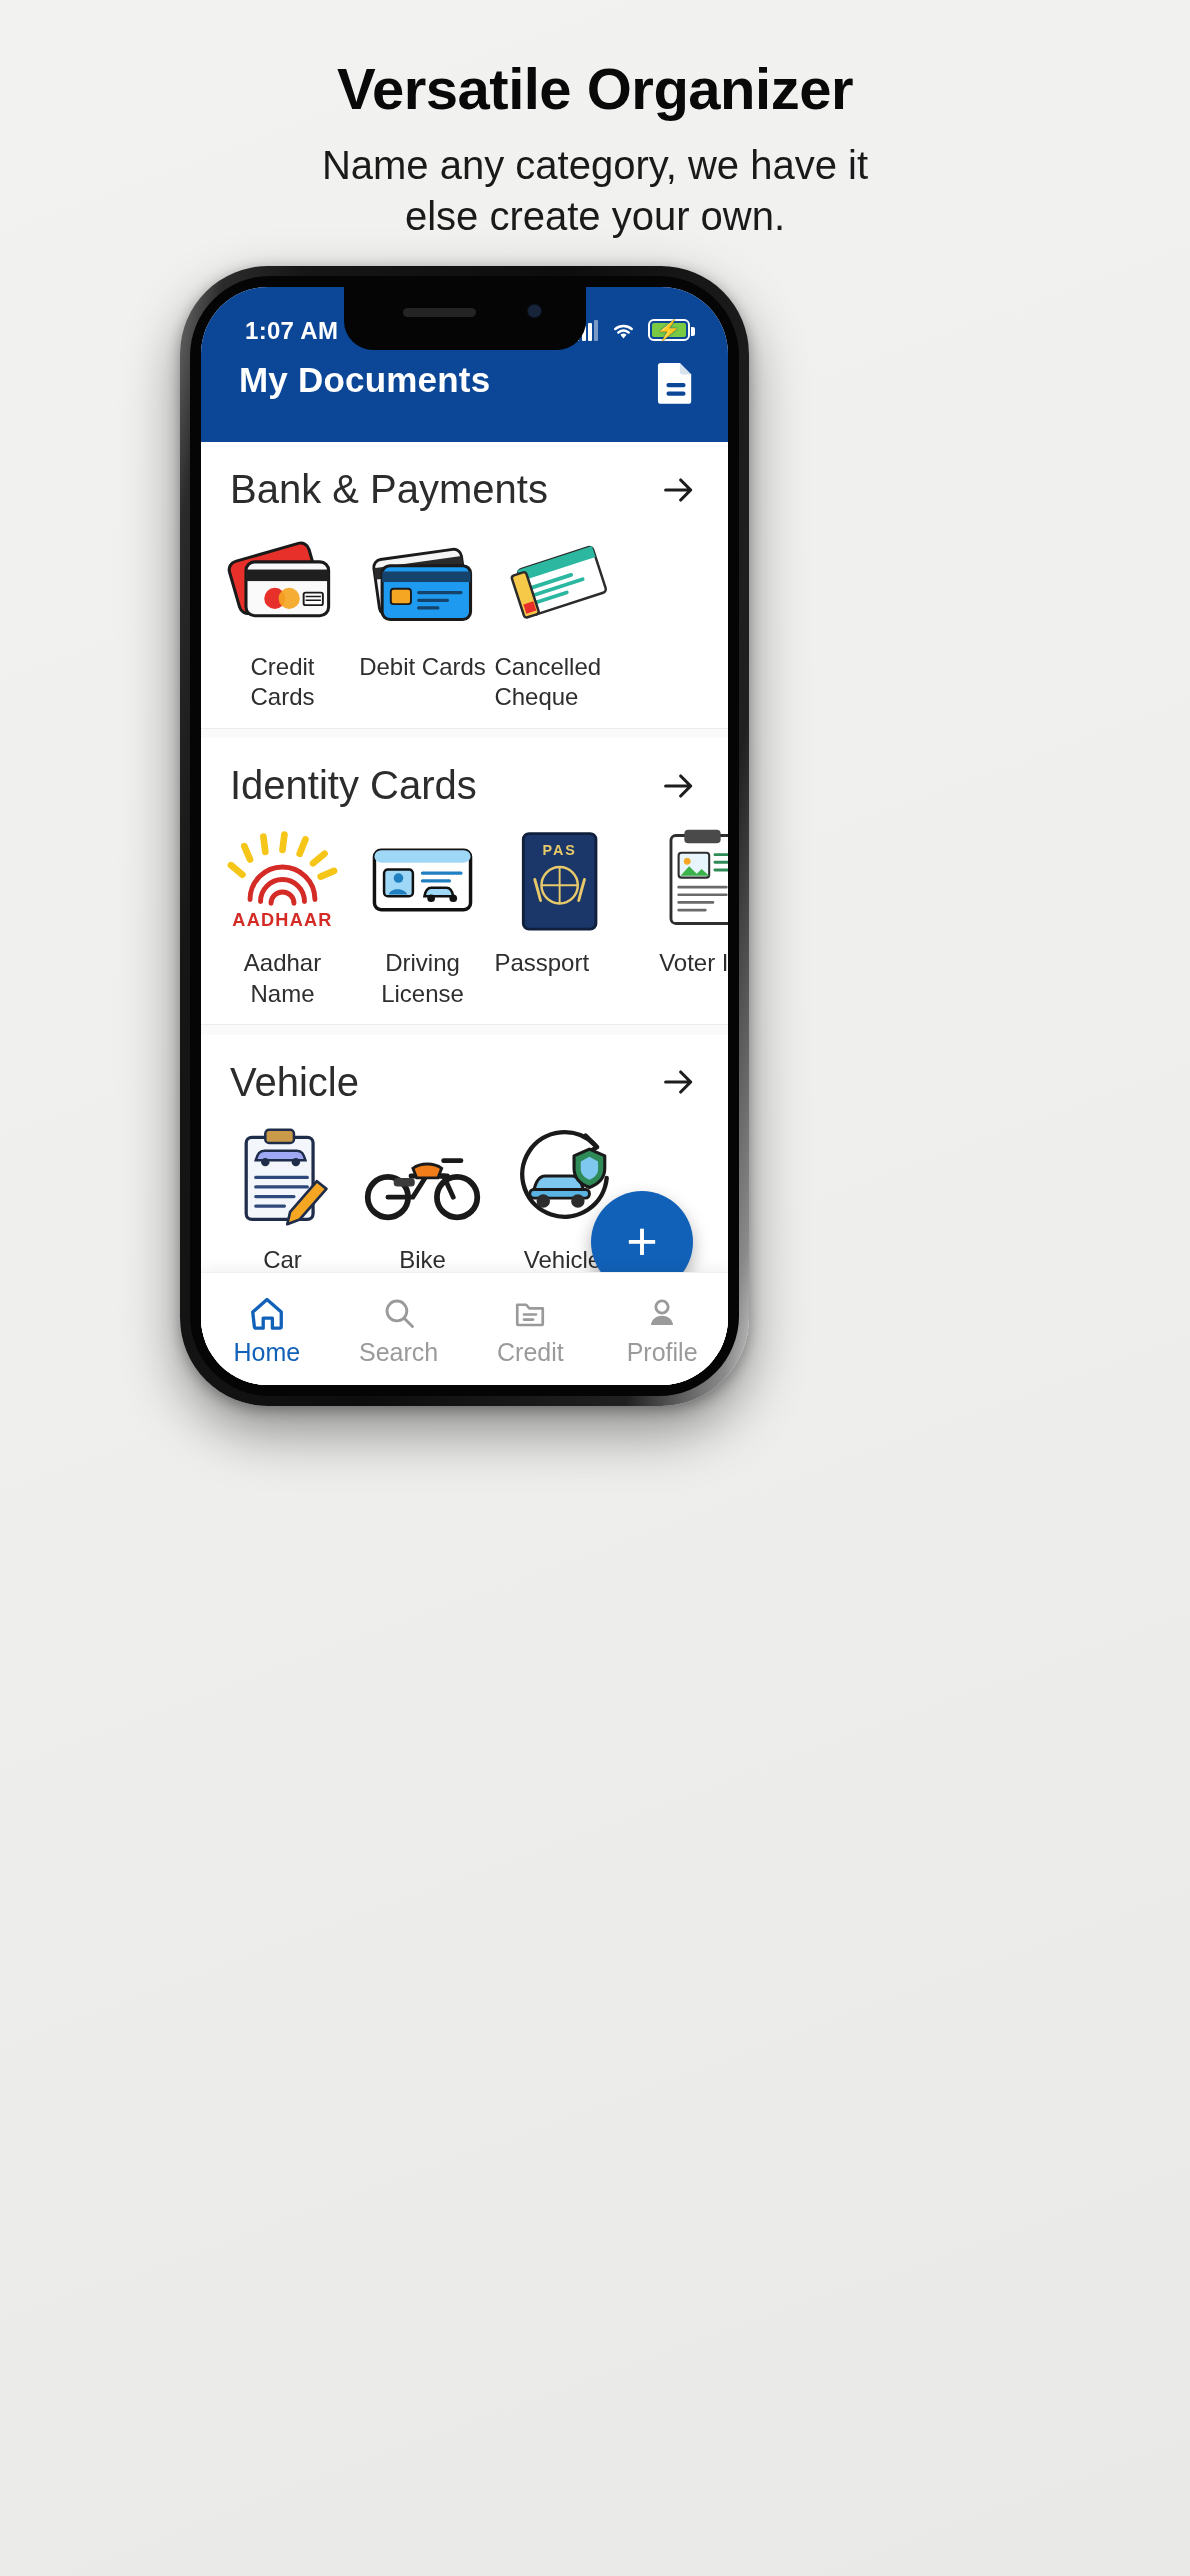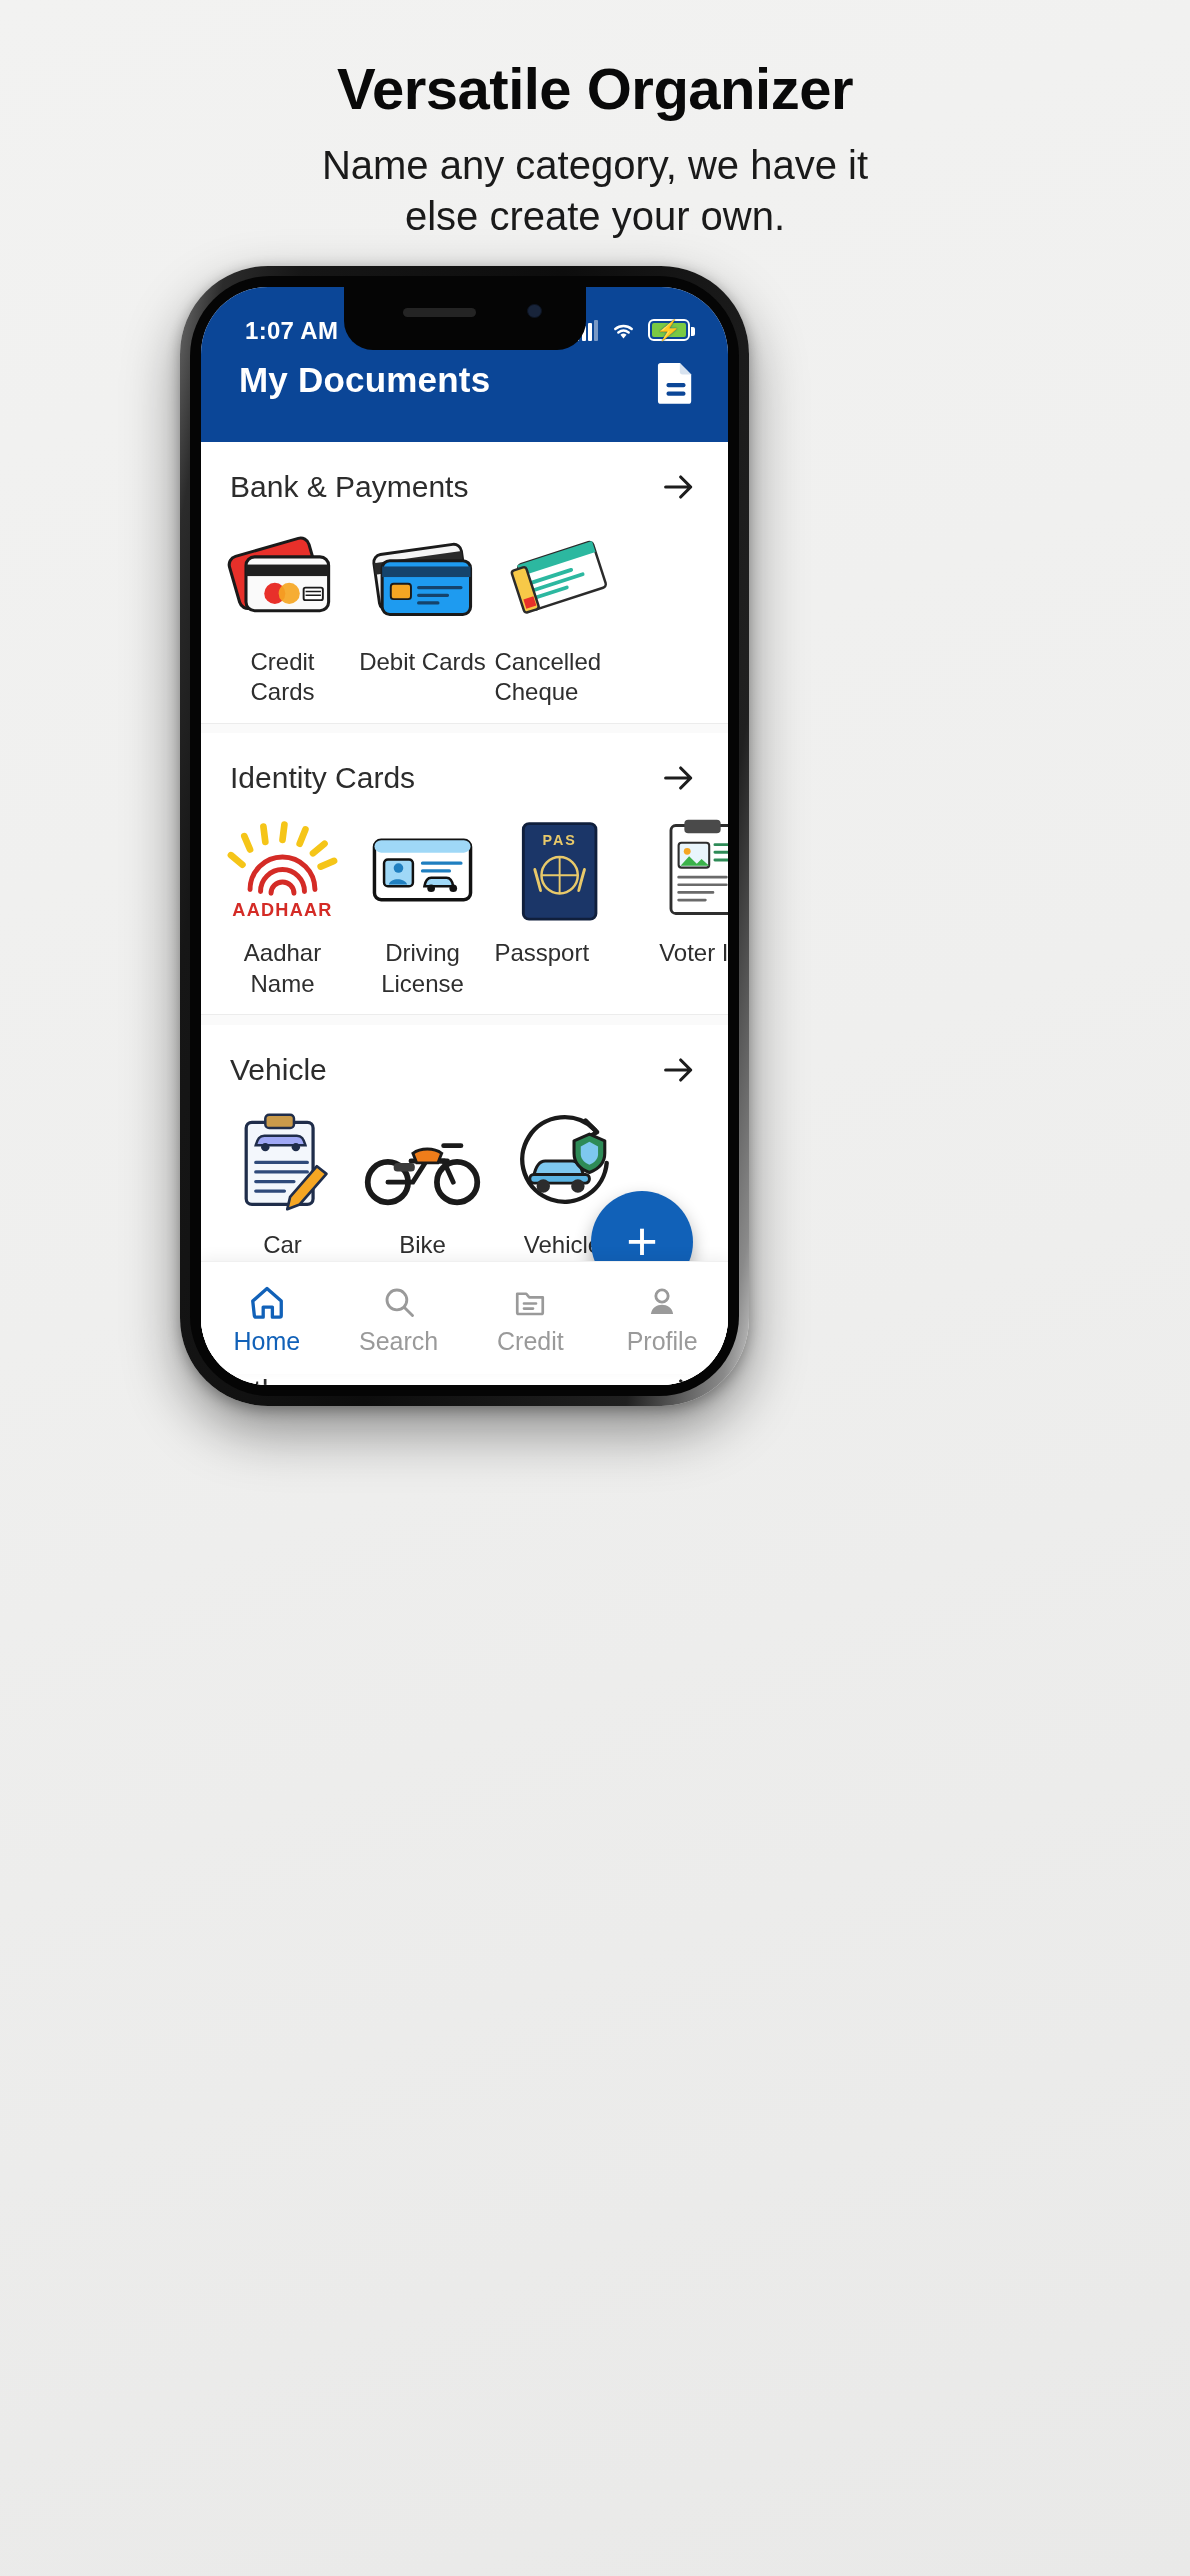--- a/index.html
+++ b/index.html
@@ -128,21 +128,21 @@
     overflow:hidden;
   }
   .section {
     background:#fff; margin: 0 0 9.6px 0; padding: 0 0 15.3px 0;
     border-bottom: 1px solid #ececec;
   }
   .section-head {
     display:flex; align-items:center; justify-content:space-between;
     padding: 25px 29px 5.8px 29px;
   }
-  .section-title { font-size: 30px; color:#2c2c2c; font-weight:400; }
+  .section-title { font-size: 40px; color:#2c2c2c; font-weight:400; }
   .arrow { width: 40px; height: 40px; }
 
   .row {
     display:flex; align-items:flex-start; gap: 0px;
     padding: 7.7px 0 0 11.5px; overflow: hidden;
   }
   .tile { width: 140px; flex: 0 0 140px; text-align:center; }
   .tile .art {
     height: 115px; display:flex; align-items:center; justify-content:center;
   }
@@ -157,21 +157,21 @@
     position:absolute; right: 35px; bottom: 92px;
     width: 102px; height: 102px; border-radius: 50%;
     background:#1161b8;
     display:flex; align-items:center; justify-content:center;
     box-shadow: 0 7.7px 17px rgba(0,0,0,.3);
     color:#fff; font-size: 54px; font-weight: 300; line-height: 0.8;
   }
 
   
   .bottomnav {
-    position:absolute; left:0; right:0; bottom:11px; height: 113px;
+    position:absolute; left:0; right:0; bottom:0; height: 113px;
     background:#fff; display:flex; align-items:center;
     border-top: 1px solid #f0f0f0;
     box-shadow: 0 -3.8px 13.4px rgba(0,0,0,.06);
   }
   .nav-item { flex:1; text-align:center; }
   .nav-item .ic { height: 44px; display:flex; align-items:center; justify-content:center; }
   .nav-item .nl { font-size: 25px; color:#9a9a9a; margin-top: 3.8px; }
   .nav-item.active .nl { color:#1161b8; }
 </style>
 </head>

